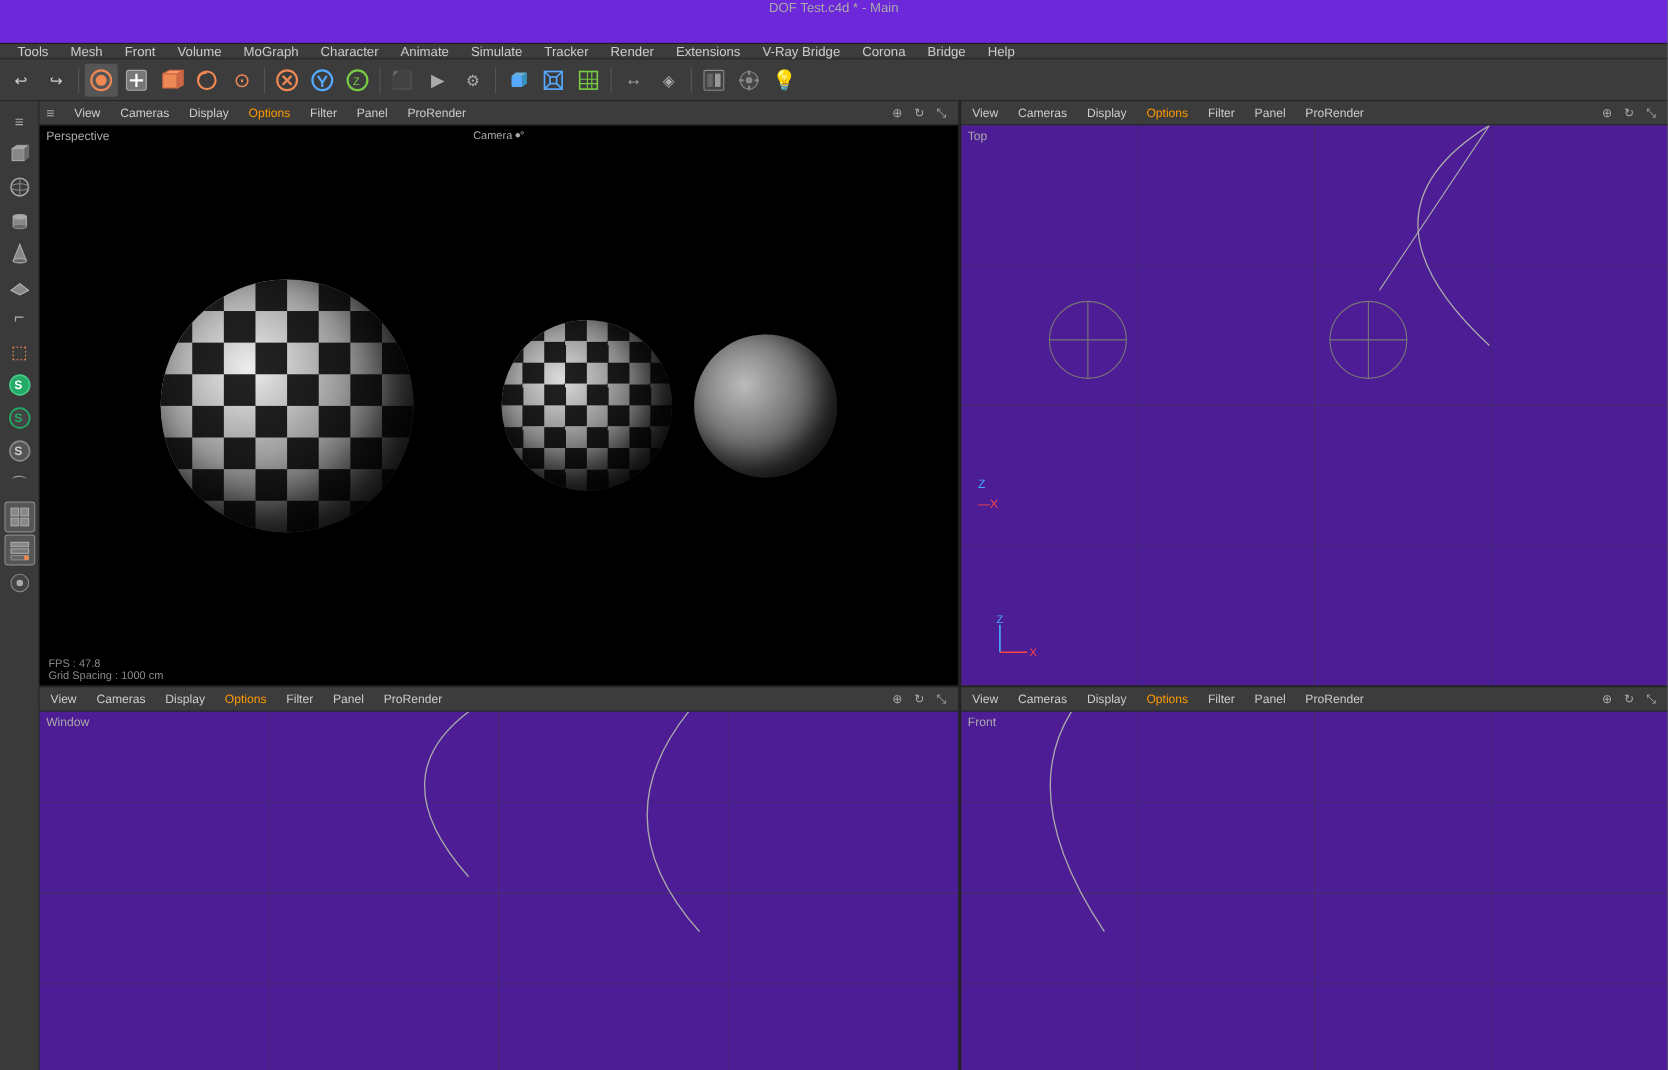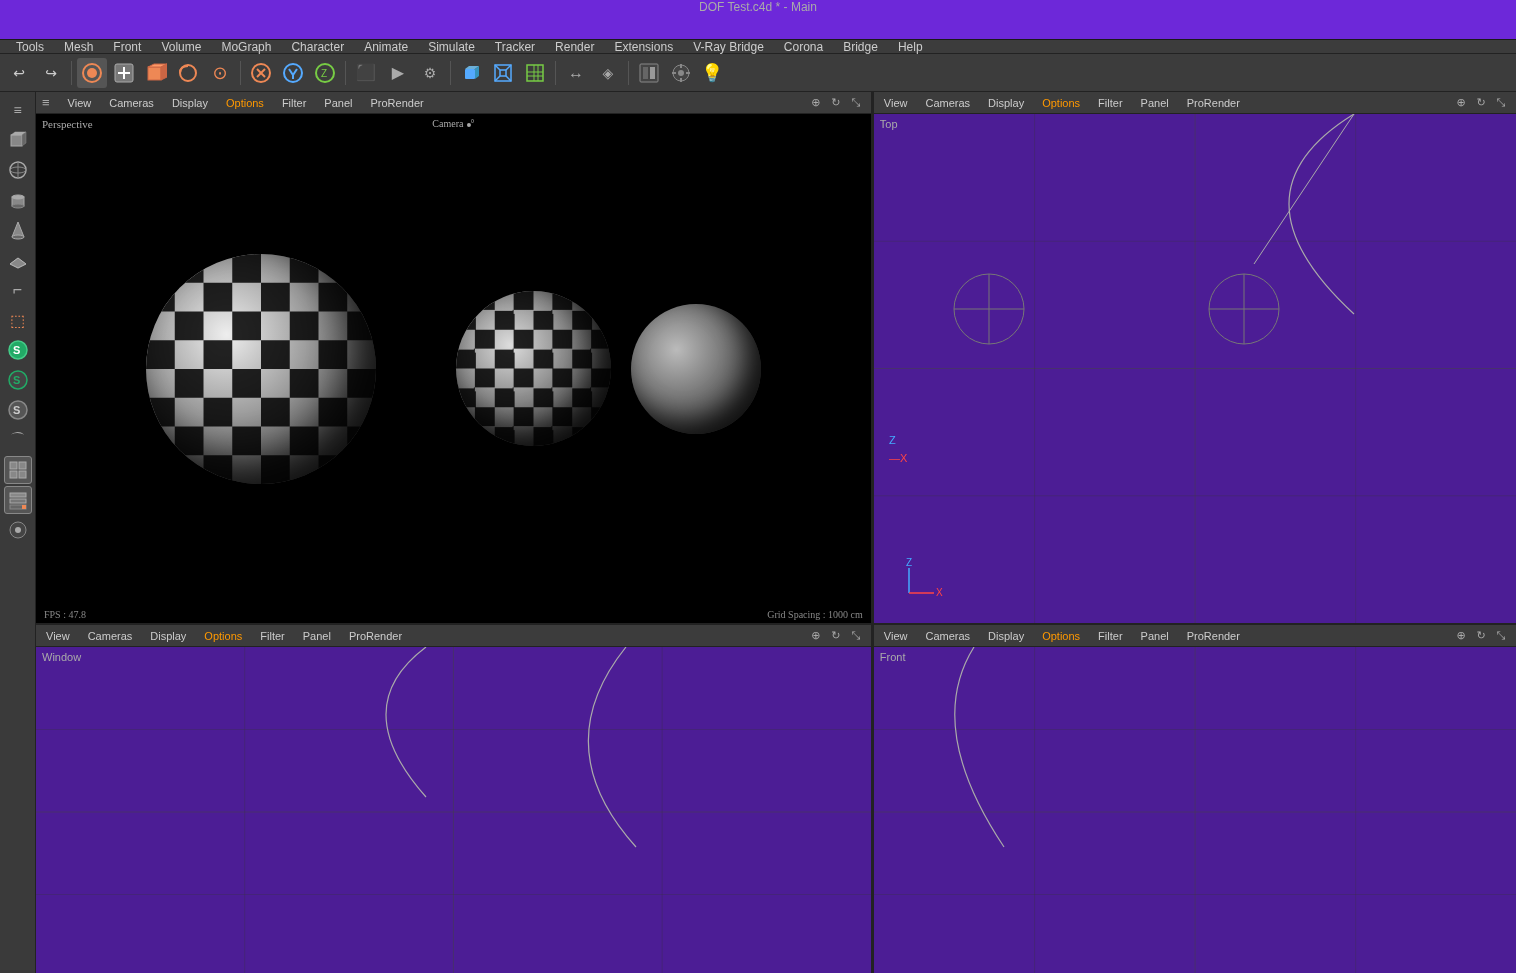--- a/index.html
+++ b/index.html
@@ -143,21 +143,20 @@
 
     .viewport-canvas {
       flex: 1;
       position: relative;
       overflow: hidden;
     }
 
     
     .viewport-perspective .viewport-canvas {
       background: #000;
-      font-family: Liberation Serif, serif;
     }
 
     
     .viewport-ortho .viewport-canvas {
       background: #4c1d95;
     }
 
     
     .vp-label {
       position: absolute;
@@ -173,20 +172,21 @@
       position: absolute;
       bottom: 3px;
       left: 0;
       right: 0;
       display: flex;
       justify-content: space-between;
       padding: 0 8px;
       font-size: 10px;
       color: #888;
       pointer-events: none;
+      flex-direction: column;
     }
 
     
     .spheres-container {
       position: absolute;
       top: 0; left: 0; right: 0; bottom: 0;
       display: flex;
       align-items: center;
       justify-content: center;
       gap: 20px;

